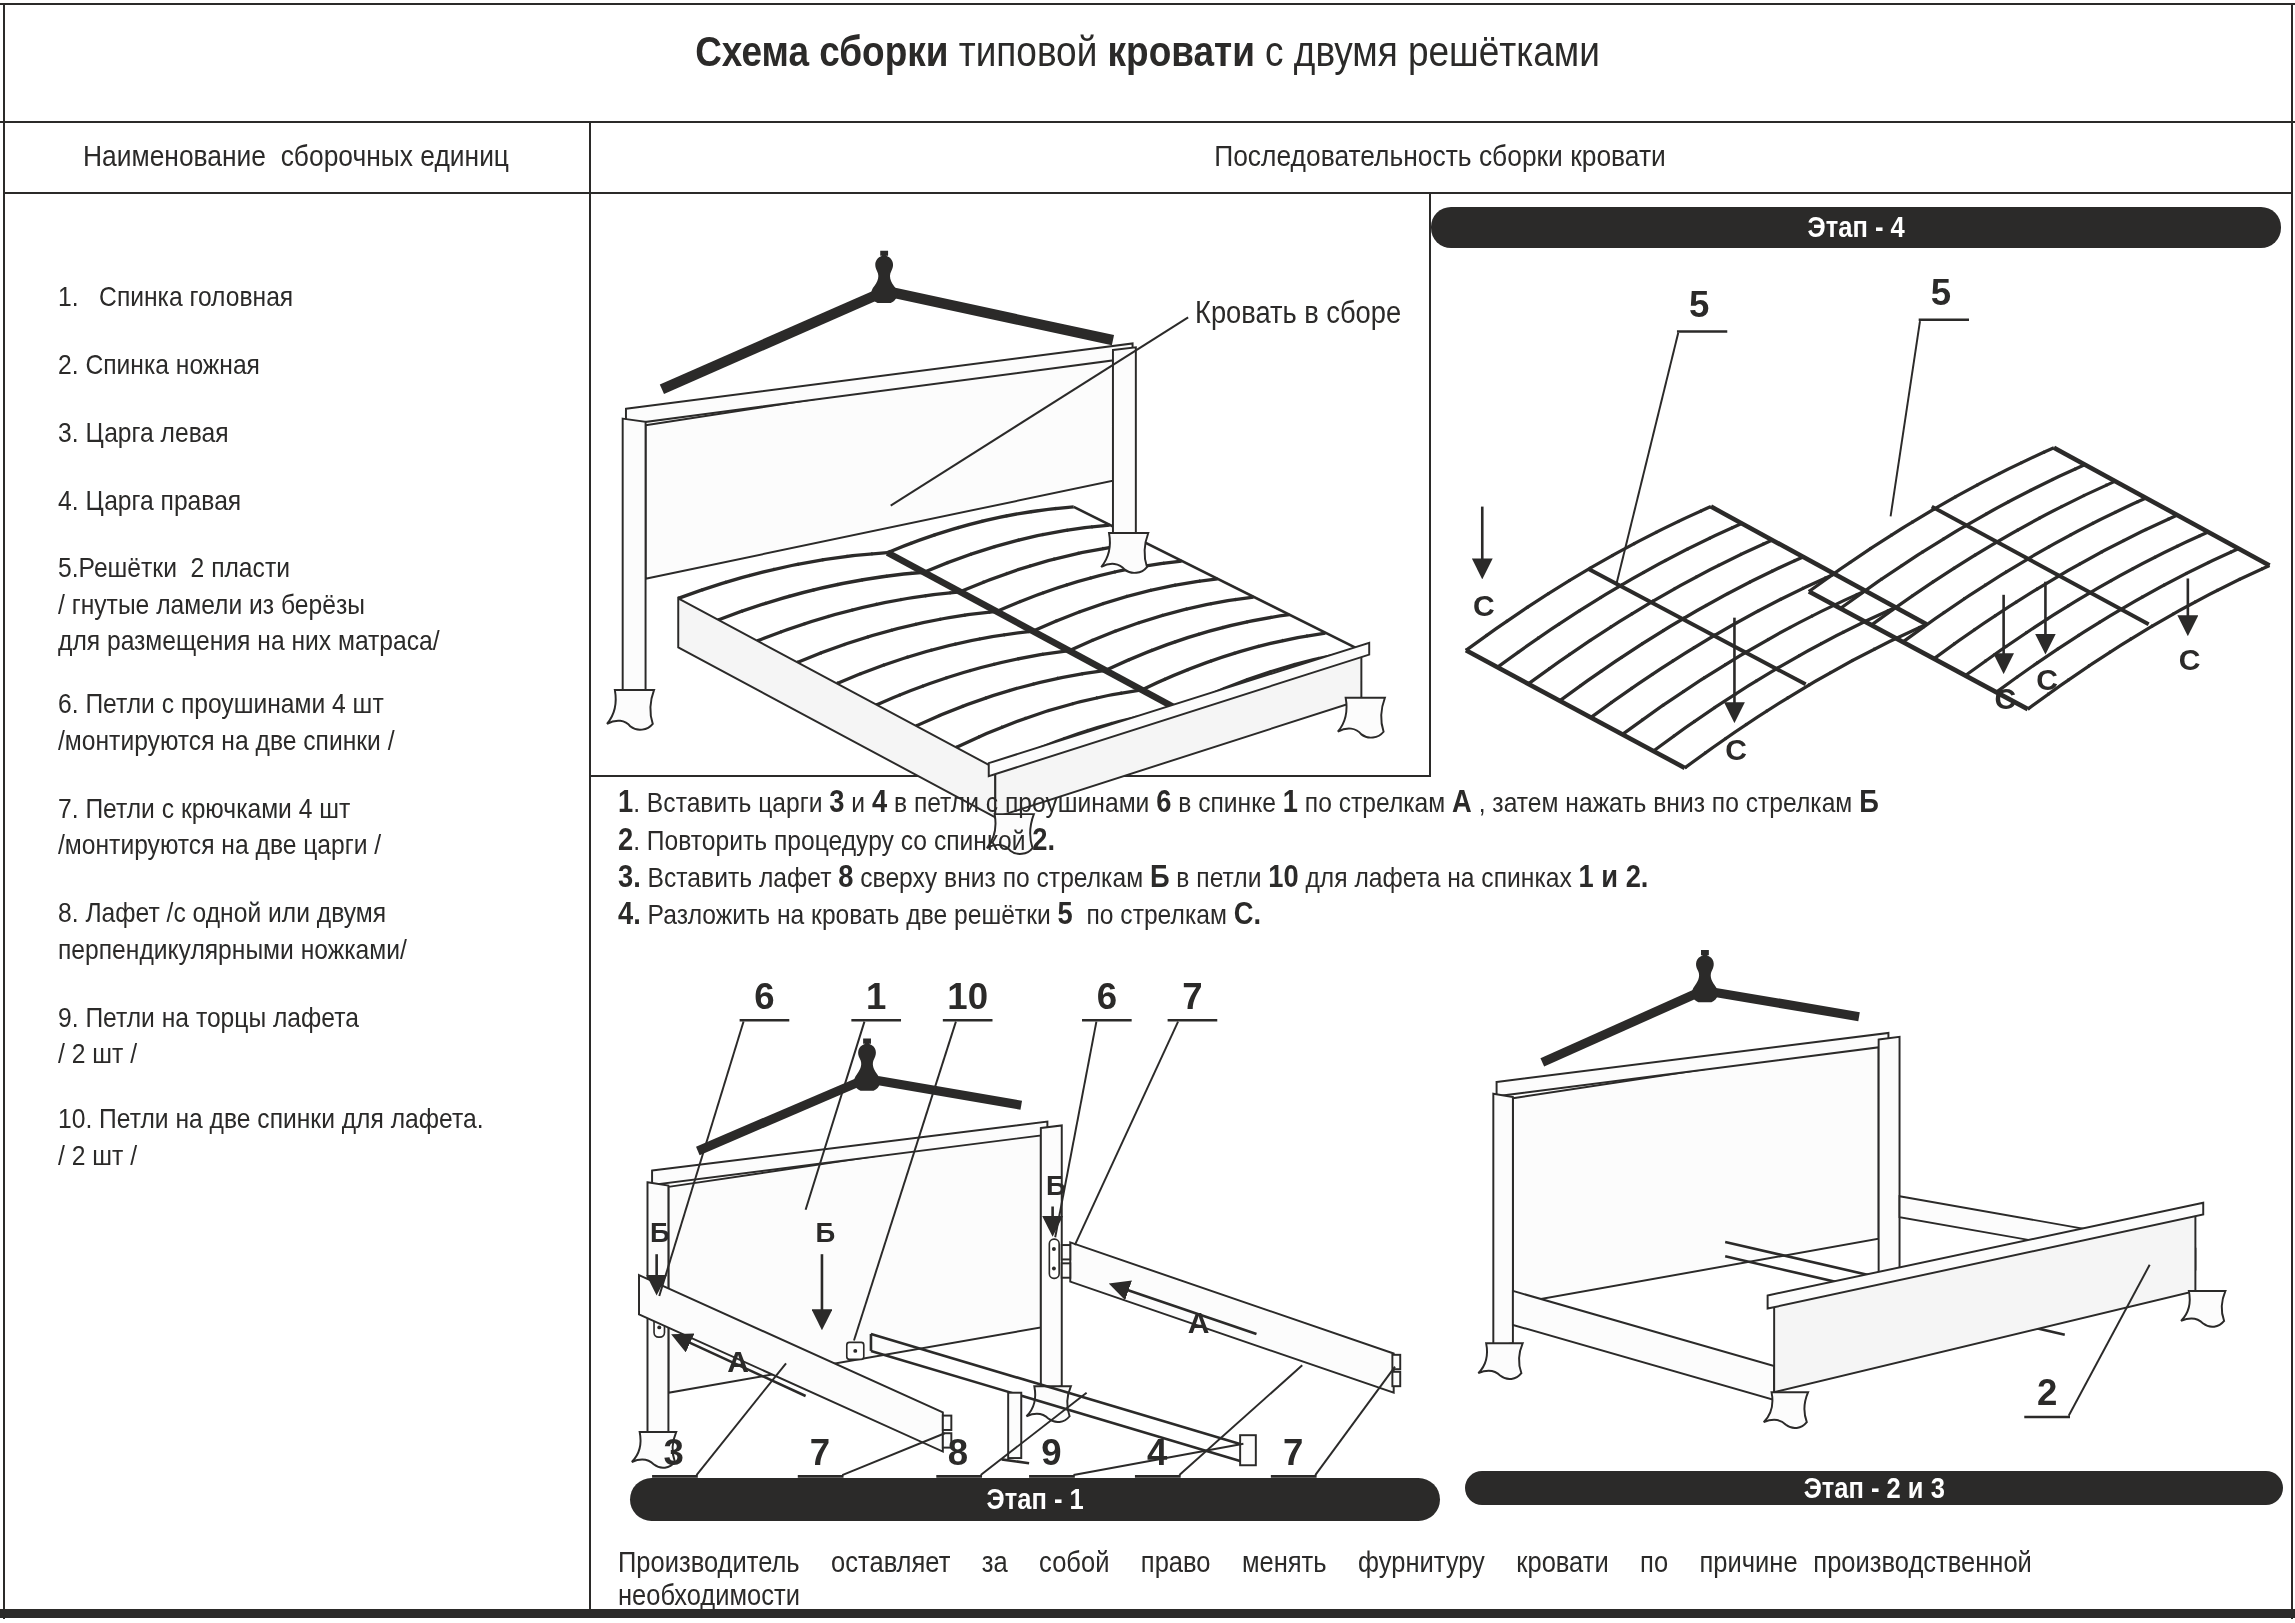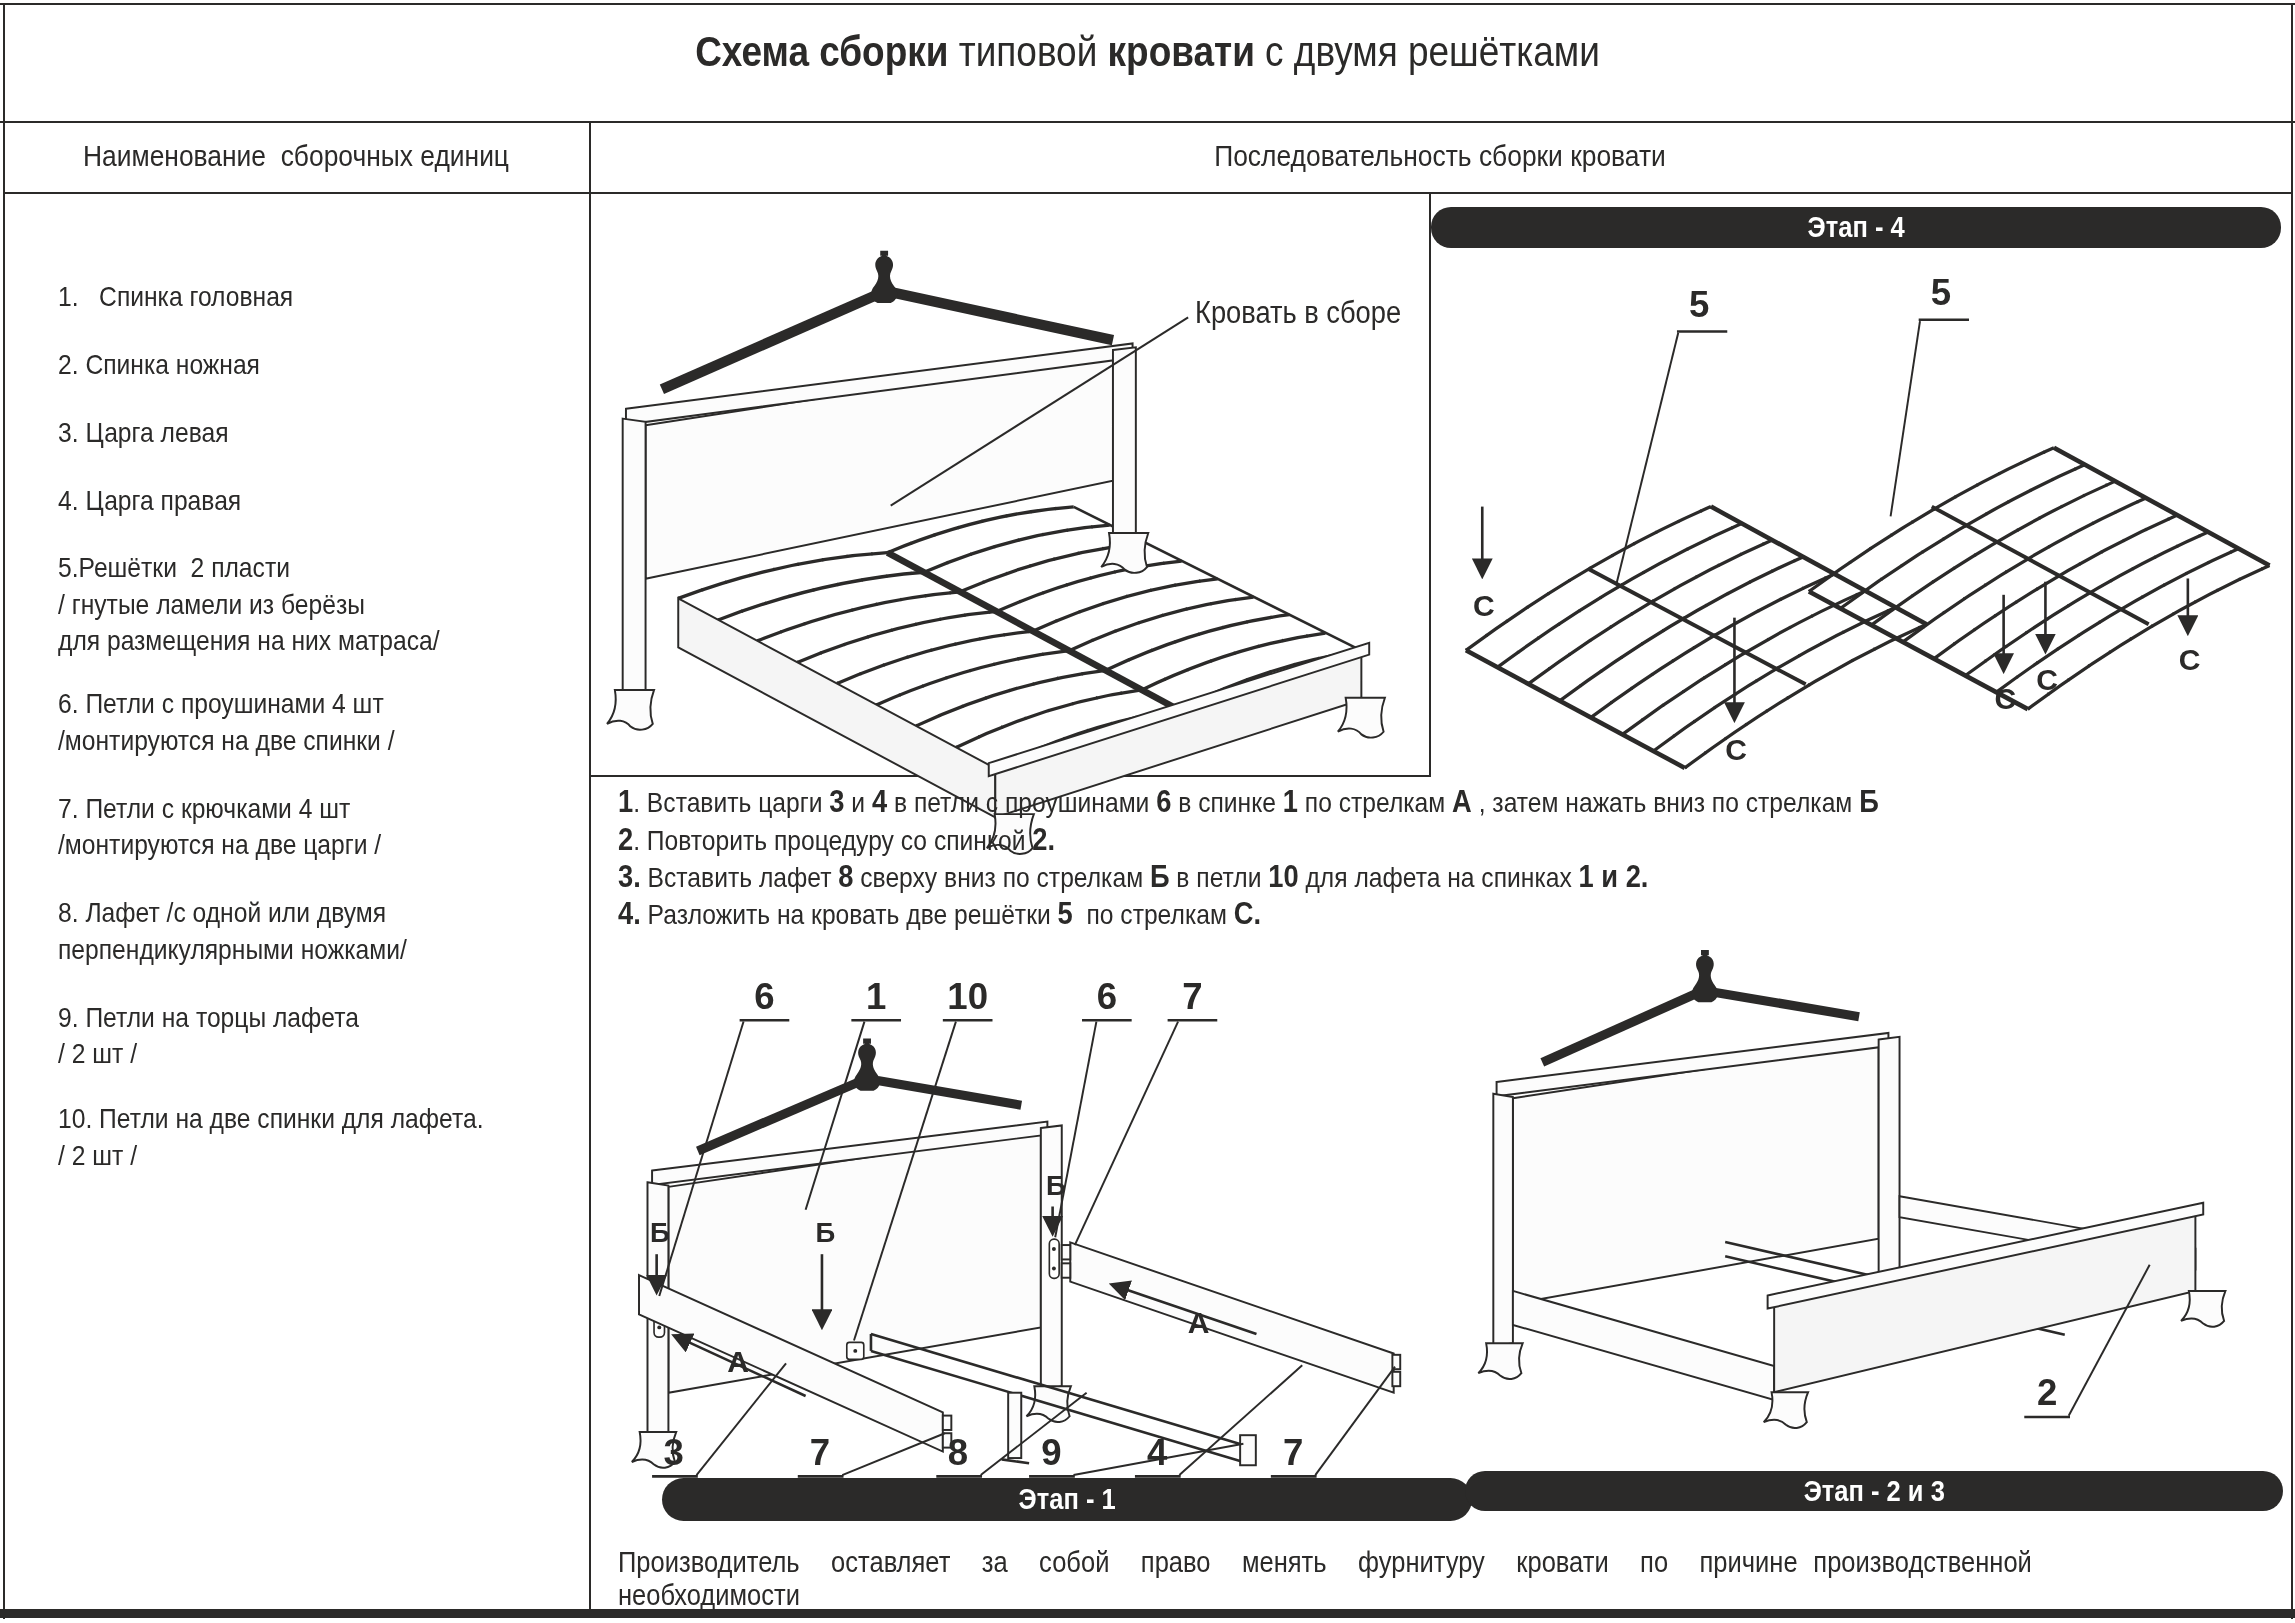--- a/index.html
+++ b/index.html
@@ -355,21 +355,21 @@
     <path class="wfill" transform="translate(497,700)" d="M4,0 C8,20 2,36 -8,46 C6,40 18,42 26,50 C36,58 50,56 58,46 C52,30 54,14 60,0 Z"></path>
     <path class="wfill" transform="translate(1136,545)" d="M4,0 C8,20 2,36 -8,46 C6,40 18,42 26,50 C36,58 50,56 58,46 C52,30 54,14 60,0 Z"></path>
   </g>
   <g>
     <text class="num" x="923" y="720" text-anchor="middle">2</text>
     <line class="ul" x1="888" y1="738" x2="958" y2="738"></line>
     <line class="leader" x1="956" y1="736" x2="1080" y2="505"></line>
   </g>
 </svg>
 
-<div class="abs banner" style="left:662px;top:1478px;width:810px;height:43px;border-radius:21.6px;">
+<div class="abs banner" style="left:630px;top:1478px;width:810px;height:43px;border-radius:21.6px;">
     <span class="cond">Этап - 1</span>
   </div>
-<div class="abs banner" style="left:1465px;top:1471px;width:818px;height:40px;border-radius:20px;">
+<div class="abs banner" style="left:1465px;top:1471px;width:818px;height:34px;border-radius:20px;">
     <span class="cond">Этап -  2 и 3</span>
   </div>
 
 <div class="abs footer condL" style="left:618px;top:1546px;width:1670px;">Производитель  оставляет  за  собой  право  менять  фурнитуру  кровати  по  причине производственной необходимости</div>
 
 
 </body></html>

